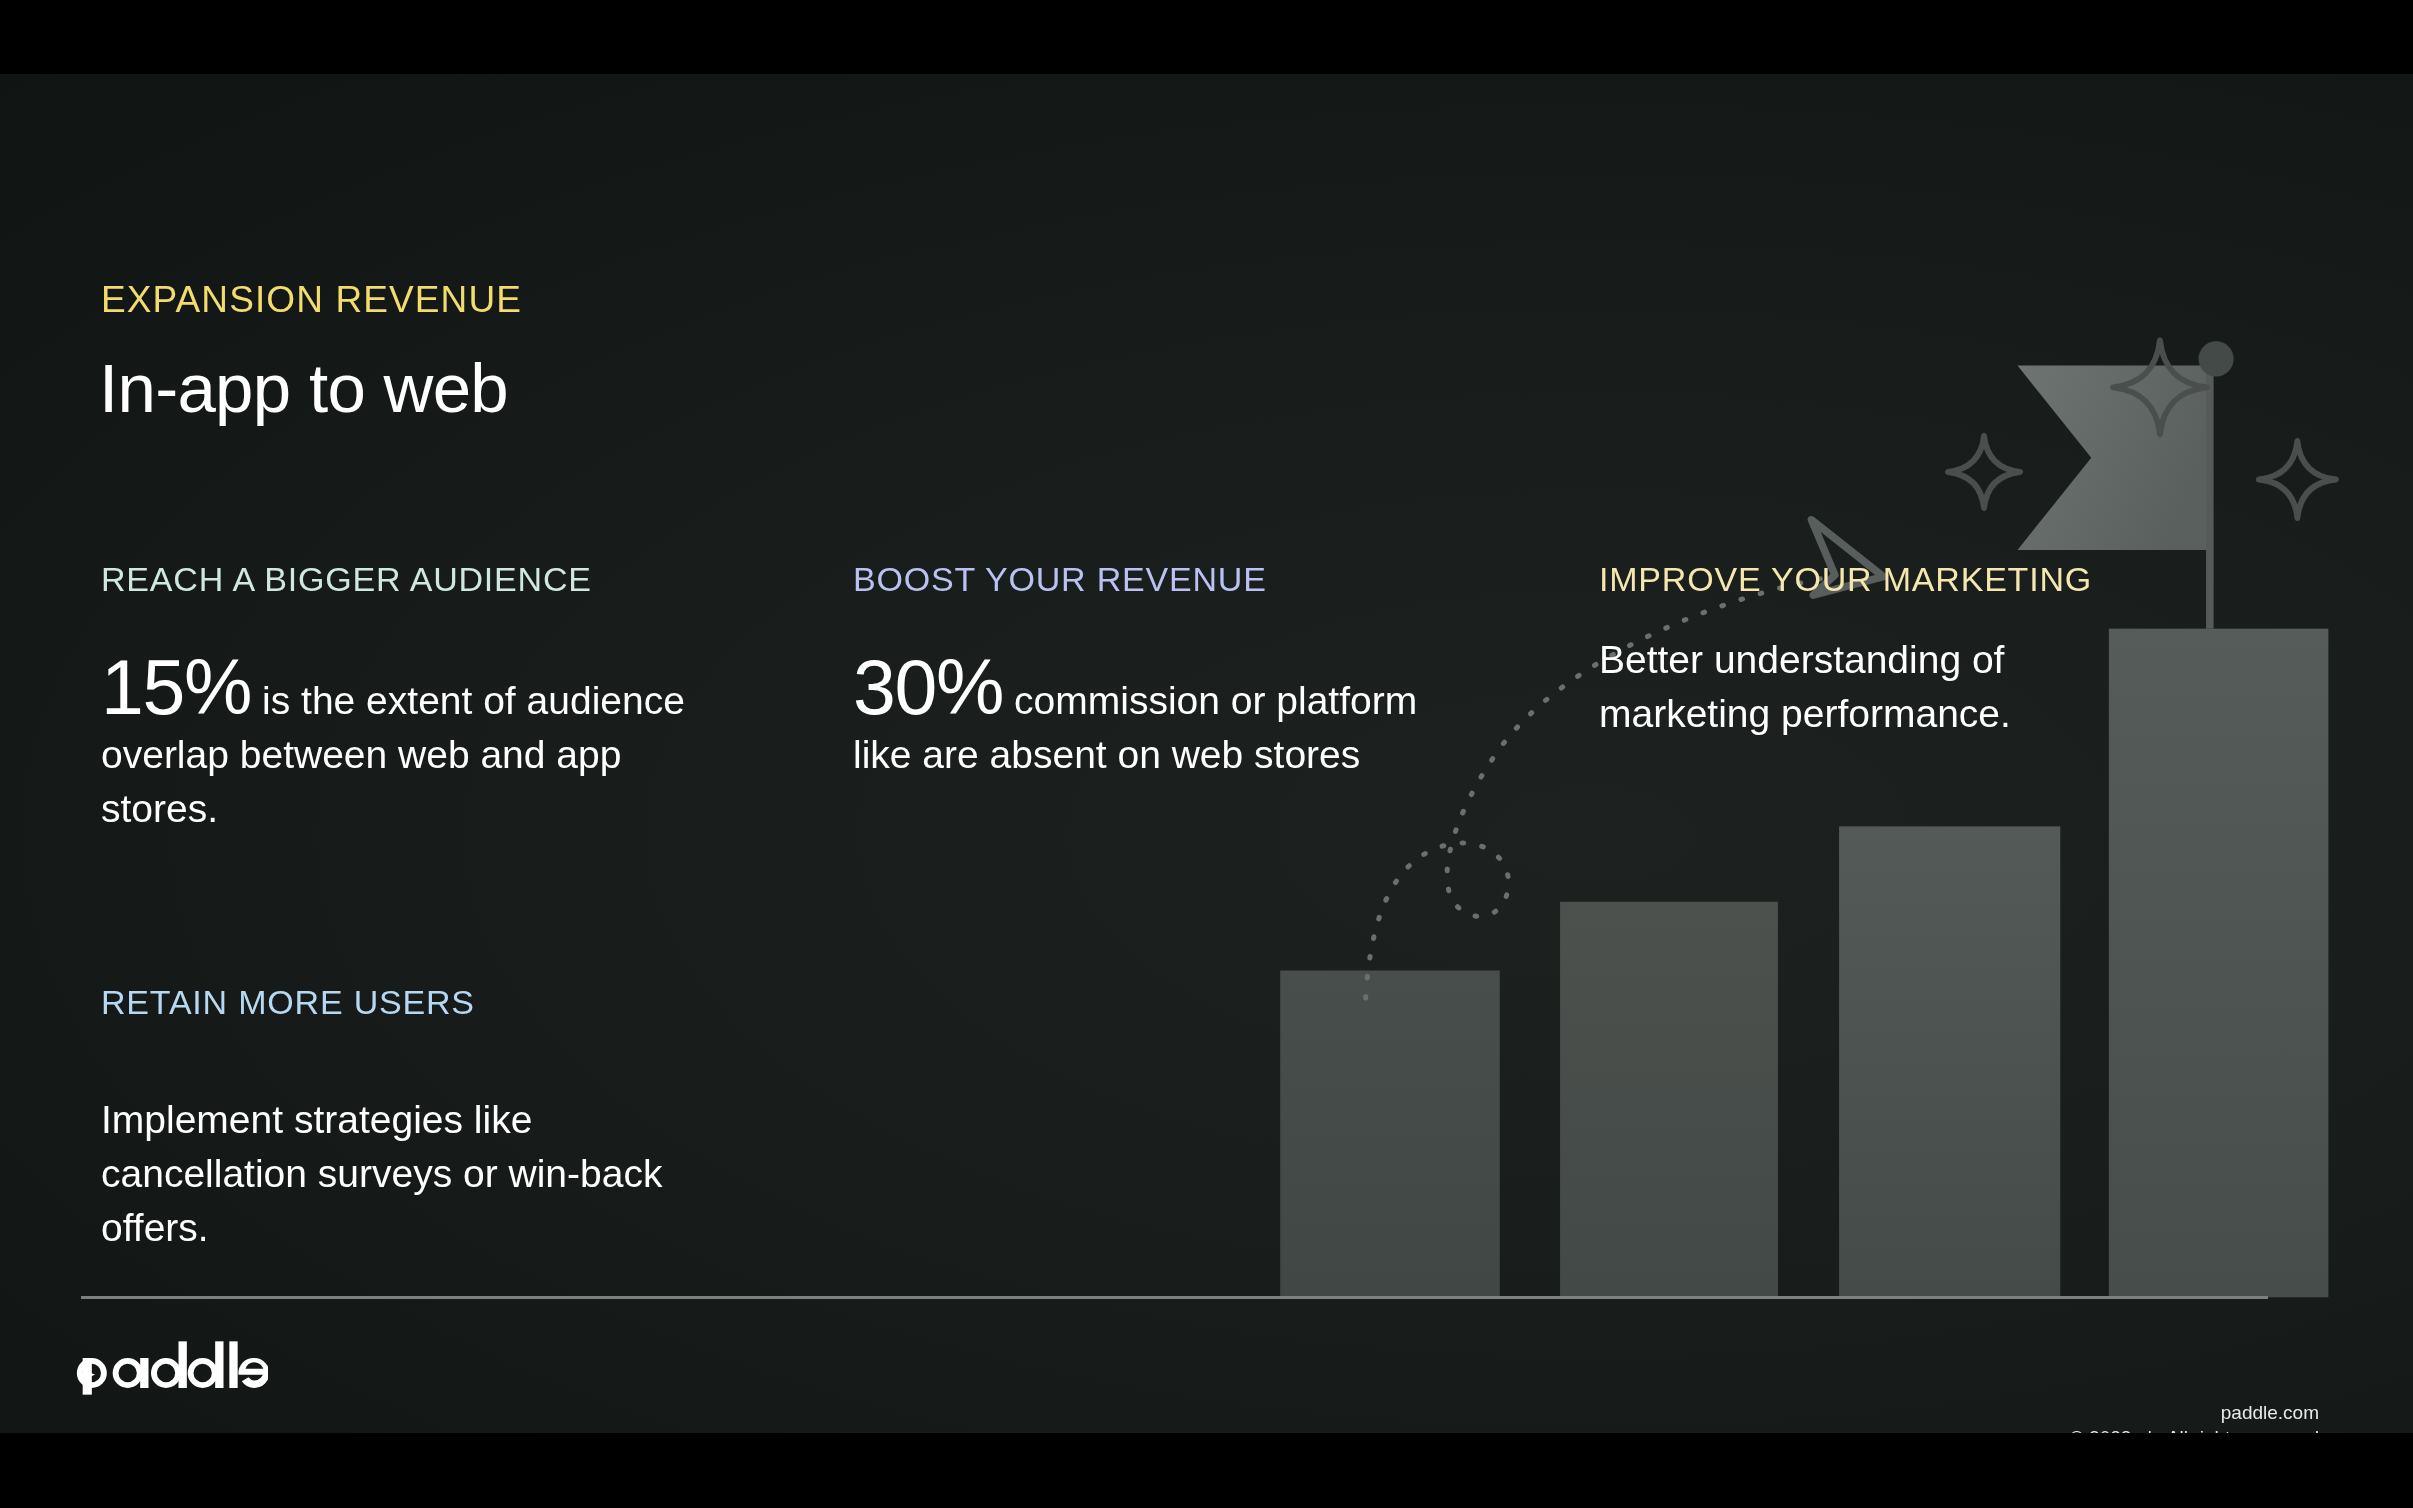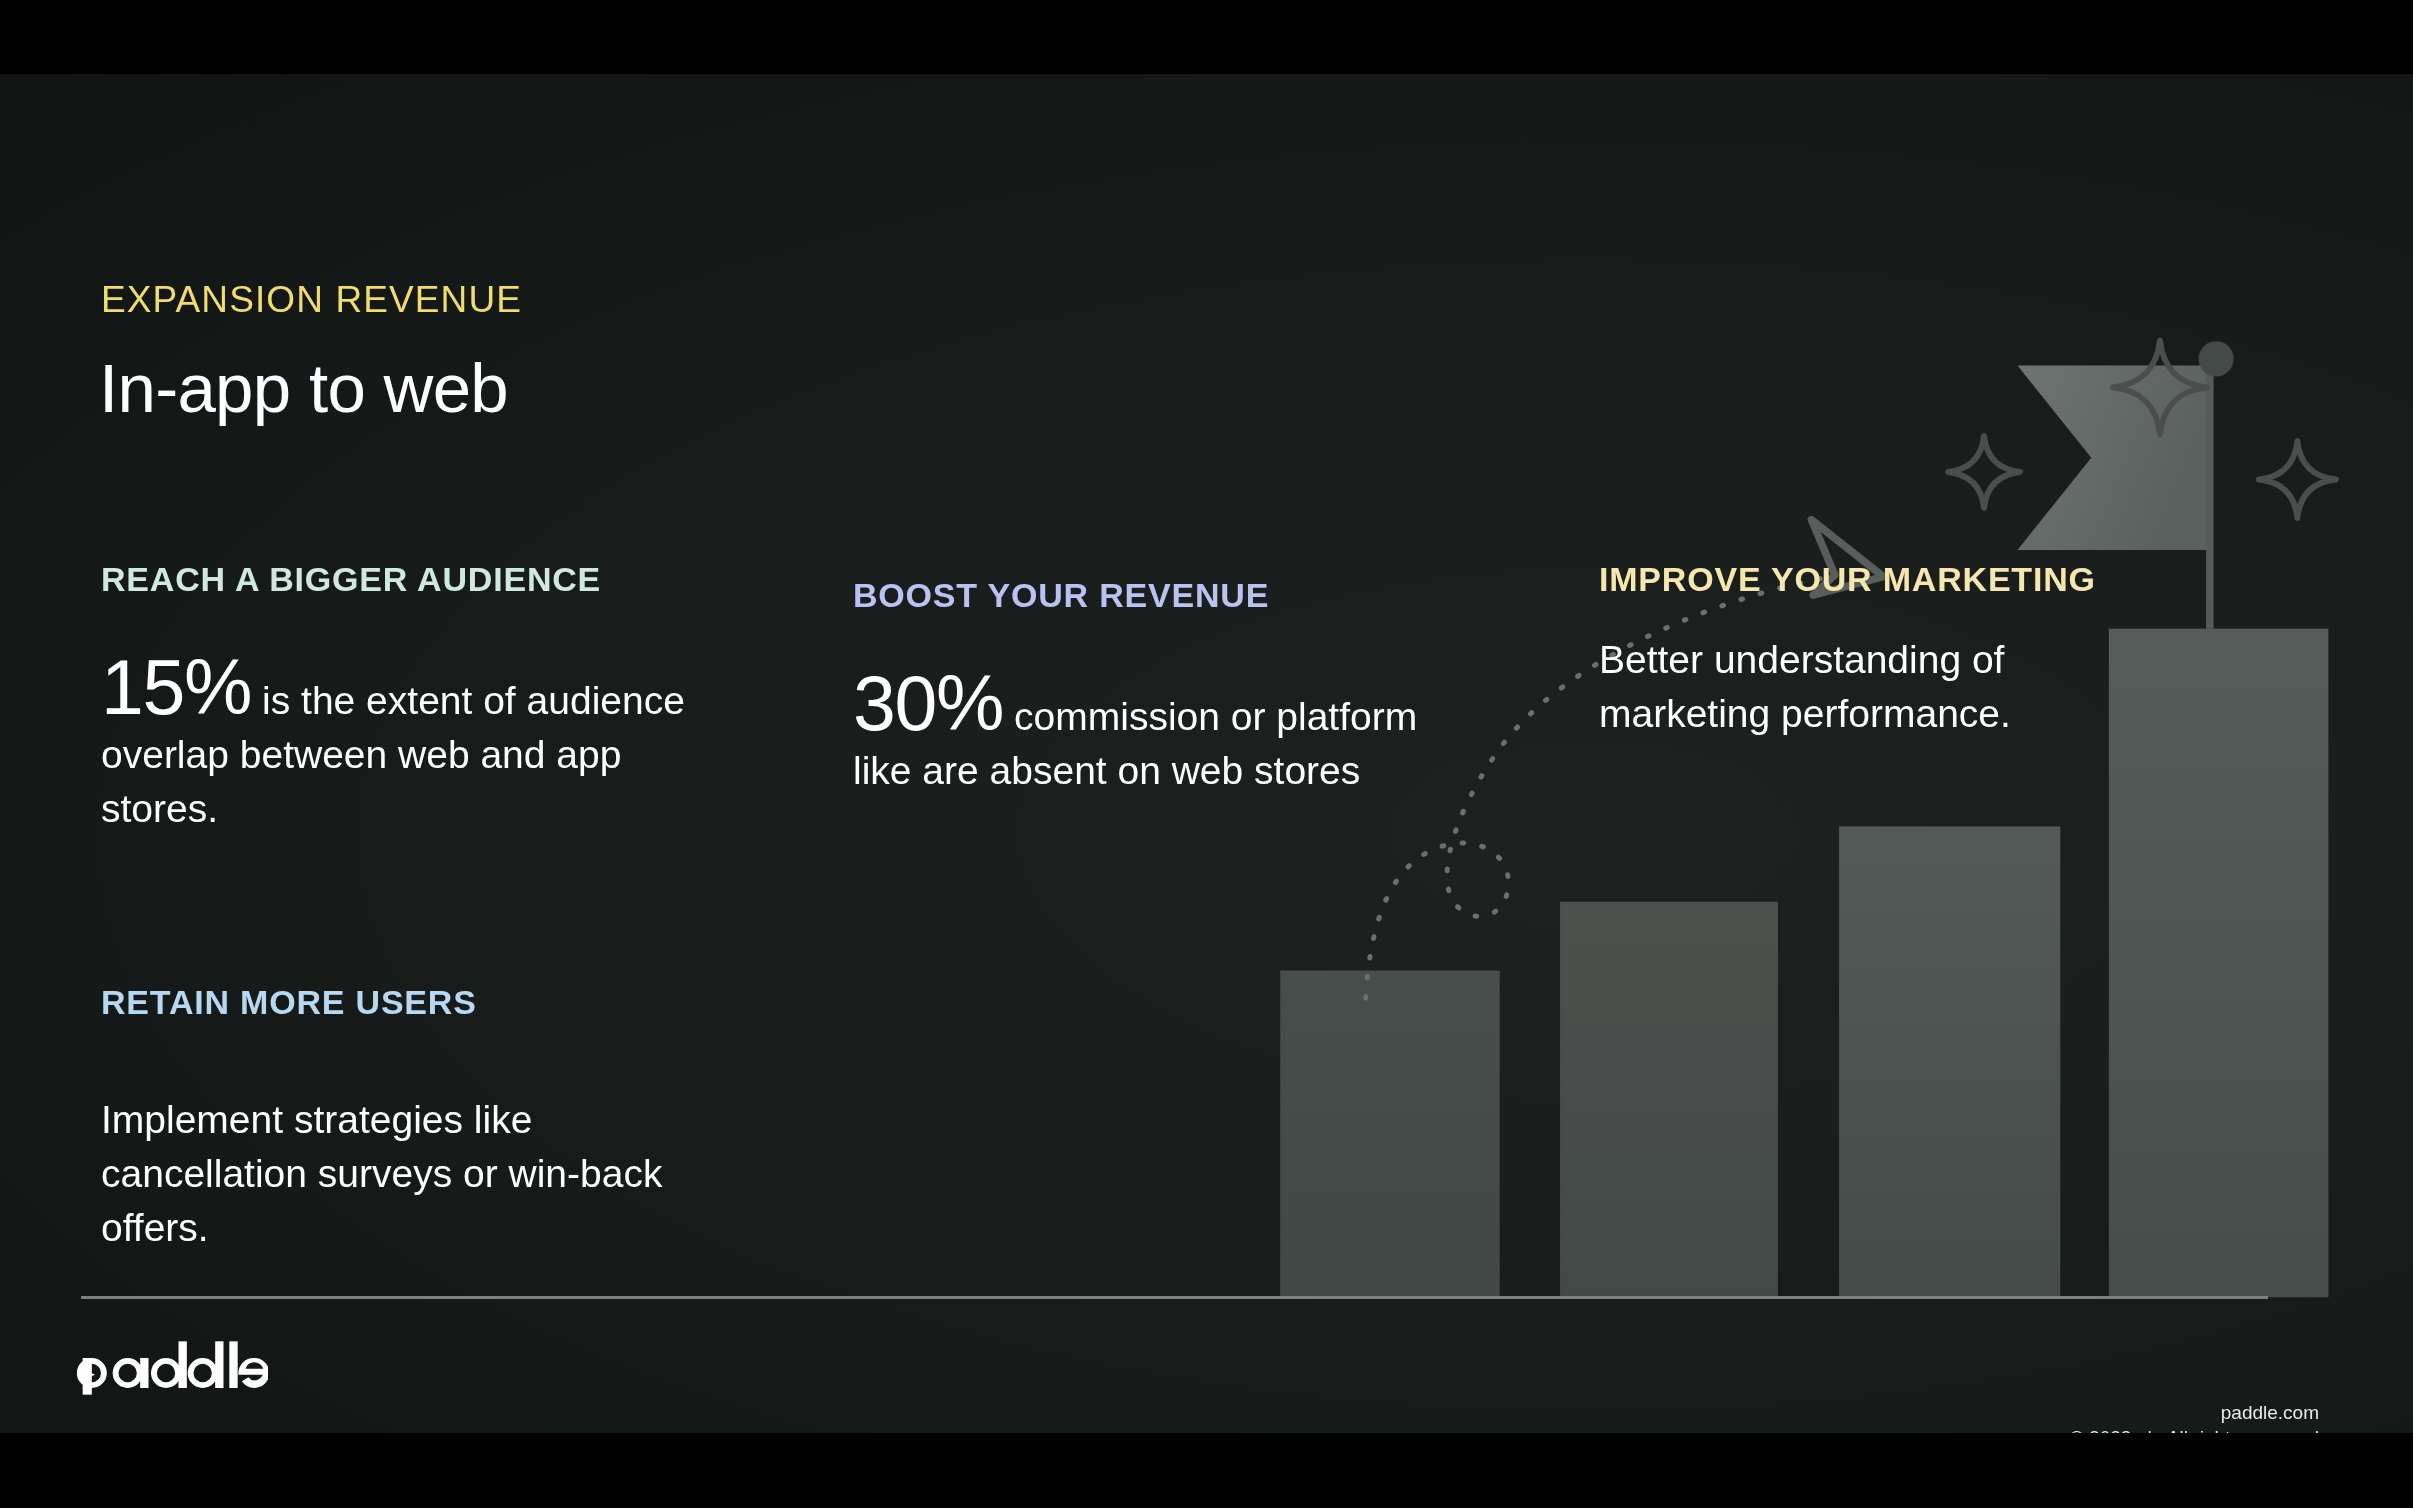--- a/index.html
+++ b/index.html
@@ -52,25 +52,25 @@
   }
 
   
   .col { position:absolute; z-index:10; }
   #col-audience  { left:101px;  top:486px;  width:603px; }
   #col-revenue   { left:853px; top:486px;  width:570px; }
   #col-marketing { left:1599px; top:486px;  width:587px; }
   #col-retain    { left:101px;  top:909px; width:587px; }
 
   .kicker {
-    font-size:34px; letter-spacing:0.8px; font-weight:700;
+    font-size:34px; letter-spacing:0.8px; font-weight:400;
     line-height:1.15; white-space:nowrap;
   }
   .kicker.mint   { color:#cfe9df; }
-  .kicker.violet { color:#b9c2f2;margin-top:16px; }
+  .kicker.violet { color:#b9c2f2; }
   .kicker.cream  { color:#f5e7ae; }
   .kicker.sky    { color:#b6d8f2; }
 
   .stat-block {
     margin-top:50px;
     font-size:39px; line-height:1.38; color:#fff;
     font-weight:400;
   }
   .stat-number {
     font-size:77px; line-height:1; font-weight:400;

